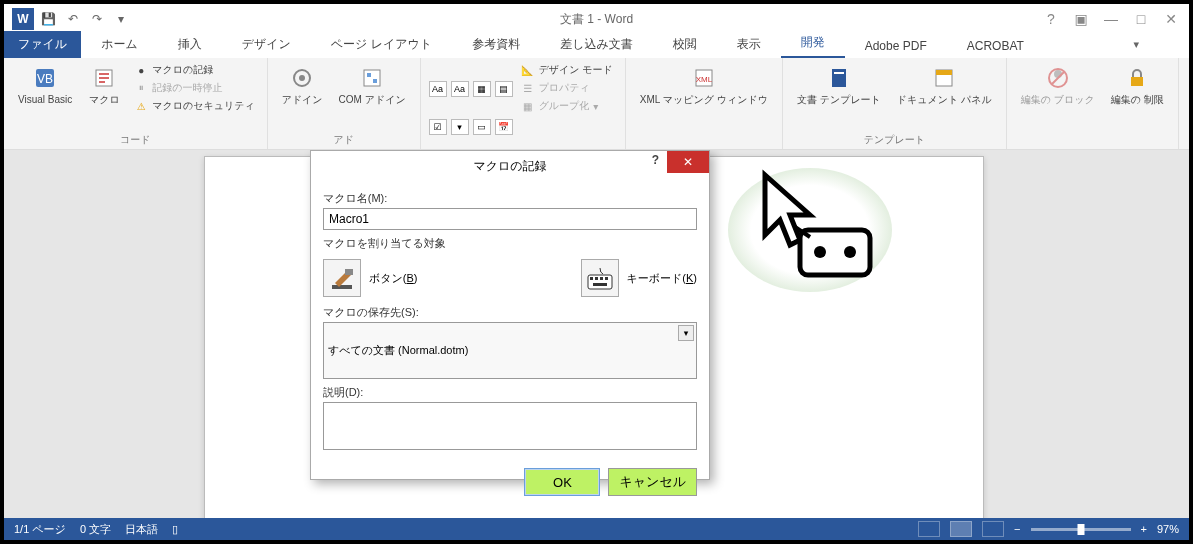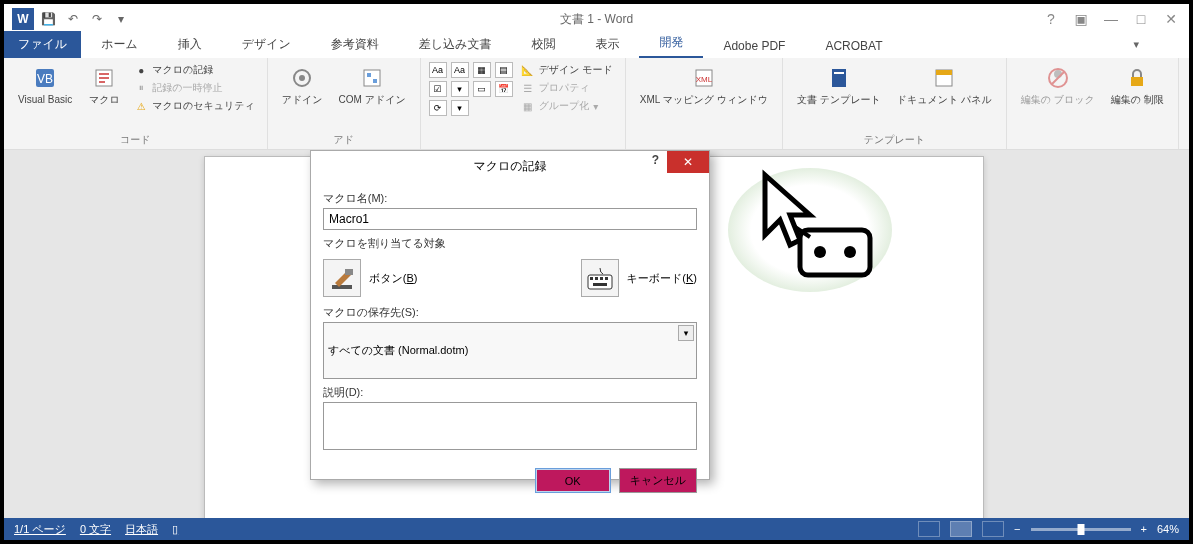--- a/index.html
+++ b/index.html
@@ -22,43 +22,43 @@
 .ribbon-group-content { display: flex; gap: 4px; flex: 1; }
 .ribbon-group-label { font-size: 10px; color: #777; text-align: center; padding-top: 2px; }
 .ribbon-btn-large { display: flex; flex-direction: column; align-items: center; justify-content: flex-start; gap: 4px; padding: 4px 6px; min-width: 44px; }
 .ribbon-btn-large .icon { width: 24px; height: 24px; }
 .ribbon-btn-large .lbl { font-size: 10px; color: #444; text-align: center; line-height: 1.1; }
 .ribbon-item-row { display: flex; align-items: center; gap: 4px; font-size: 10px; color: #444; padding: 1px 4px; }
 .ribbon-stack { display: flex; flex-direction: column; gap: 2px; }
 .small-icon { width: 14px; height: 14px; display: inline-flex; align-items: center; justify-content: center; }
 .ctrl-grid { display: flex; flex-direction: column; gap: 3px; }
 .ctrl-row { display: flex; gap: 4px; }
-.ctrl-box { width: 18px; height: 16px; border: 1px solid #bbb; font-size: 9px; display: flex; align-items: center; justify-content: center; background: #fff; }
+.ctrl-box { width: 18px; height: 16px; border: 1px solid #bbb; font-size: 9px; display: flex; align-items: center; justify-content: center; background: #fff; margin-top: 19px; }
 .doc-area { flex: 1; background: #e6e6e6; position: relative; overflow: hidden; }
 .page { position: absolute; left: 200px; top: 6px; width: 780px; height: 480px; background: #fff; border: 1px solid #bbb; box-shadow: 0 2px 6px rgba(0,0,0,0.15); }
 .doc-img { position: absolute; left: 520px; top: 8px; width: 170px; height: 130px; }
 .dialog-overlay { position: absolute; left: 306px; top: 0; width: 400px; height: 330px; background: #fff; border: 1px solid #aaa; box-shadow: 4px 4px 10px rgba(0,0,0,0.3); z-index: 10; }
 .dialog-title { height: 30px; display: flex; align-items: center; justify-content: center; position: relative; font-size: 12px; background: #fff; }
 .dialog-close { position: absolute; right: 0; top: 0; width: 42px; height: 22px; background: #c9302c; color: #fff; display: flex; align-items: center; justify-content: center; font-size: 12px; }
 .dialog-help { position: absolute; right: 50px; top: 2px; font-size: 12px; color: #444; font-weight: bold; }
 .dialog-body { padding: 4px 12px; }
 .dlg-label { font-size: 11px; color: #333; margin-top: 6px; }
 .dlg-input { width: 100%; border: 1px solid #999; padding: 3px 5px; font-size: 12px; margin-top: 2px; }
 .dlg-select { width: 100%; border: 1px solid #999; padding: 20px 4px; font-size: 11px; margin-top: 2px; background: #f8f8f8; position: relative; }
 .dlg-select-arrow { position: absolute; right: 2px; top: 2px; width: 16px; height: 16px; border: 1px solid #aaa; background: #eee; display: flex; align-items: center; justify-content: center; font-size: 9px; }
 .dlg-textarea { width: 100%; height: 48px; border: 1px solid #999; margin-top: 2px; font-size: 11px; padding: 2px; resize: none; }
 .dlg-assign { display: flex; justify-content: space-between; margin: 8px 0; }
 .dlg-assign-btn { display: flex; align-items: center; gap: 8px; }
 .dlg-assign-icon { width: 38px; height: 38px; border: 1px solid #aaa; background: #f4f4f4; display: flex; align-items: center; justify-content: center; font-size: 18px; }
 .dlg-assign-lbl { font-size: 11px; }
 .dlg-buttons { display: flex; justify-content: flex-end; gap: 8px; padding: 10px 12px; }
-.dlg-btn { min-width: 76px; padding: 4px 10px; font-size: 11px; border: 1px solid #999; background: #be185d; }
+.dlg-btn { min-width: 76px; padding: 4px 10px; font-size: 13px; border: 1px solid #999; background: #bef264; }
 .dlg-btn.primary { border: 1px solid #6a9edb; box-shadow: 0 0 0 1px #bcd4ee inset; }
 .status-bar { height: 22px; background: #2b579a; color: #fff; display: flex; align-items: center; font-size: 11px; padding: 0 10px; justify-content: space-between; }
-.status-left { display: flex; gap: 14px; align-items: center; text-decoration: underline; }
+.status-left { display: flex; gap: 14px; align-items: center; }
 .status-right { display: flex; gap: 10px; align-items: center; }
 .view-btn { width: 22px; height: 16px; border: 1px solid rgba(255,255,255,0.4); opacity: 0.8; }
 .zoom-slider { width: 100px; height: 3px; background: rgba(255,255,255,0.5); position: relative; }
 .zoom-thumb { width: 7px; height: 11px; background: #fff; position: absolute; left: 50%; top: -4px; transform: translateX(-50%); }
 .u { text-decoration: underline; }
 </style>
 </head>
 <body>
 
 <div class="app">
@@ -79,20 +79,21 @@
       <div class="win-btn">□</div>
       <div class="win-btn">✕</div>
     </div>
   </div>
 
   <div class="tab-row">
     <div class="tab-file">ファイル</div>
     <div class="tab">ホーム</div>
     <div class="tab">挿入</div>
     <div class="tab">デザイン</div>
+    <div class="tab">ページ レイアウト</div>
     <div class="tab">参考資料</div>
     <div class="tab">差し込み文書</div>
     <div class="tab">校閲</div>
     <div class="tab">表示</div>
     <div class="tab active">開発</div>
     <div class="tab">Adobe PDF</div>
     <div class="tab">ACROBAT</div>
     <div class="tab-dropdown">▾</div>
     <div class="user-avatar">
       <svg viewBox="0 0 24 24">
@@ -334,16 +335,16 @@
     </div>
     <div class="status-right">
       <div class="view-btn"></div>
       <div class="view-btn" style="background:rgba(255,255,255,0.3)"></div>
       <div class="view-btn"></div>
       <span>−</span>
       <div class="zoom-slider">
           <div class="zoom-thumb"></div>
         </div>
       <span>+</span>
-      <span>64%</span>
+      <span>97%</span>
     </div>
   </div>
 </div>
 
 </body></html>

